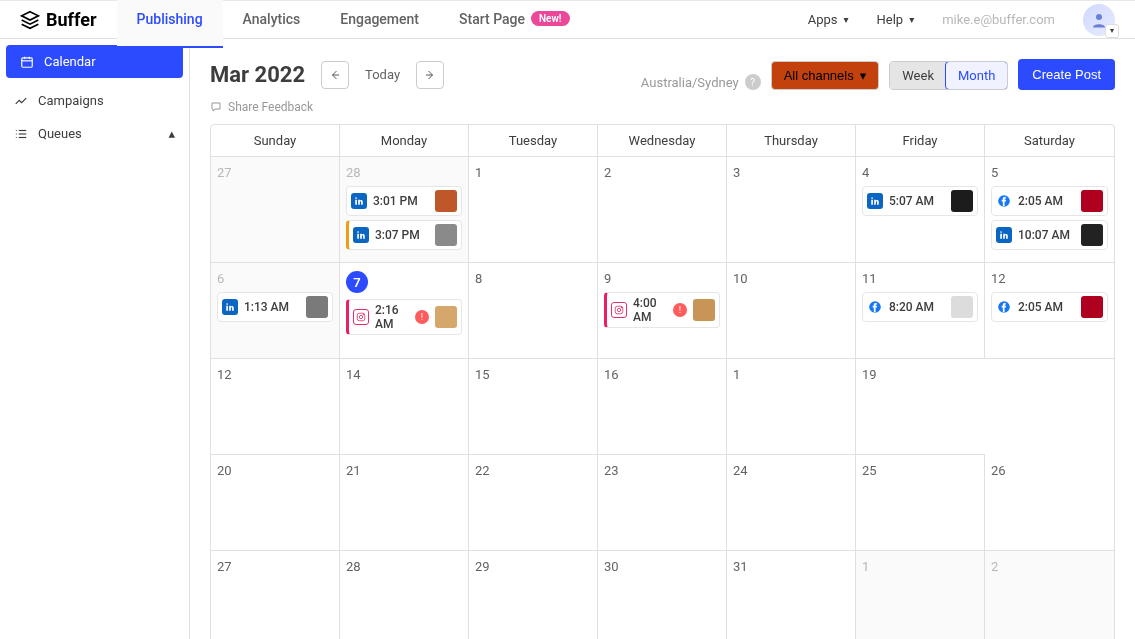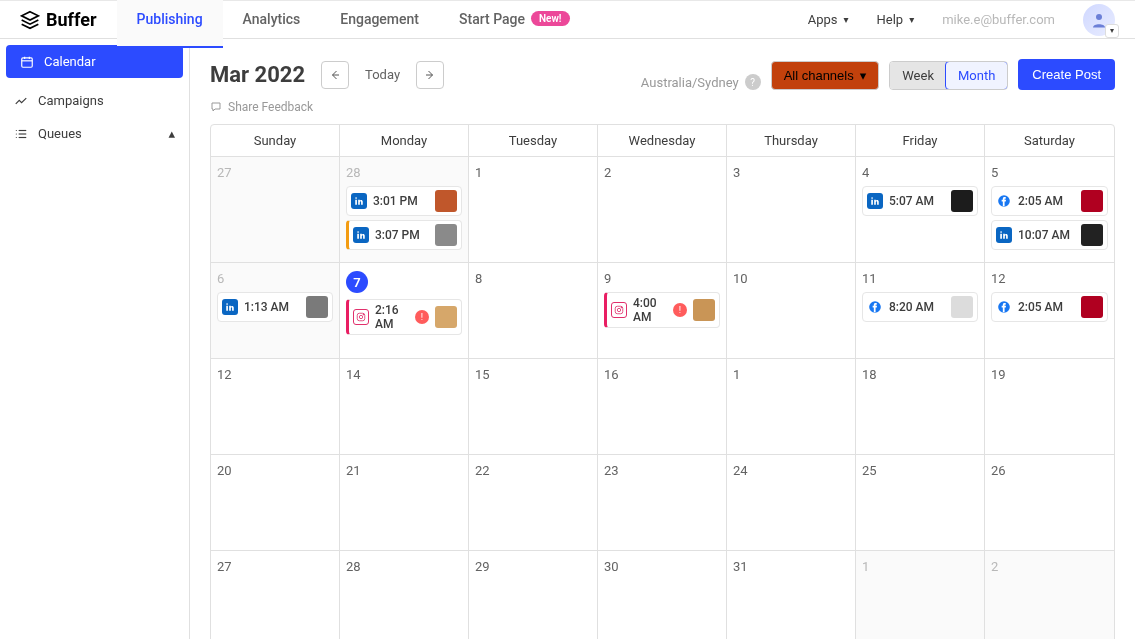--- a/index.html
+++ b/index.html
@@ -355,23 +355,20 @@
             <div class="cal-cell">
               <div class="daynum">15</div>
             </div>
             <div class="cal-cell">
               <div class="daynum">16</div>
             </div>
             <div class="cal-cell">
               <div class="daynum">1</div>
             </div>
             <div class="cal-cell">
-              <div class="daynum">18</div>
-            </div>
-            <div class="cal-cell">
               <div class="daynum">19</div>
             </div>
           </div>
           <div class="cal-row">
             <div class="cal-cell">
               <div class="daynum">20</div>
             </div>
             <div class="cal-cell">
               <div class="daynum">21</div>
             </div>

